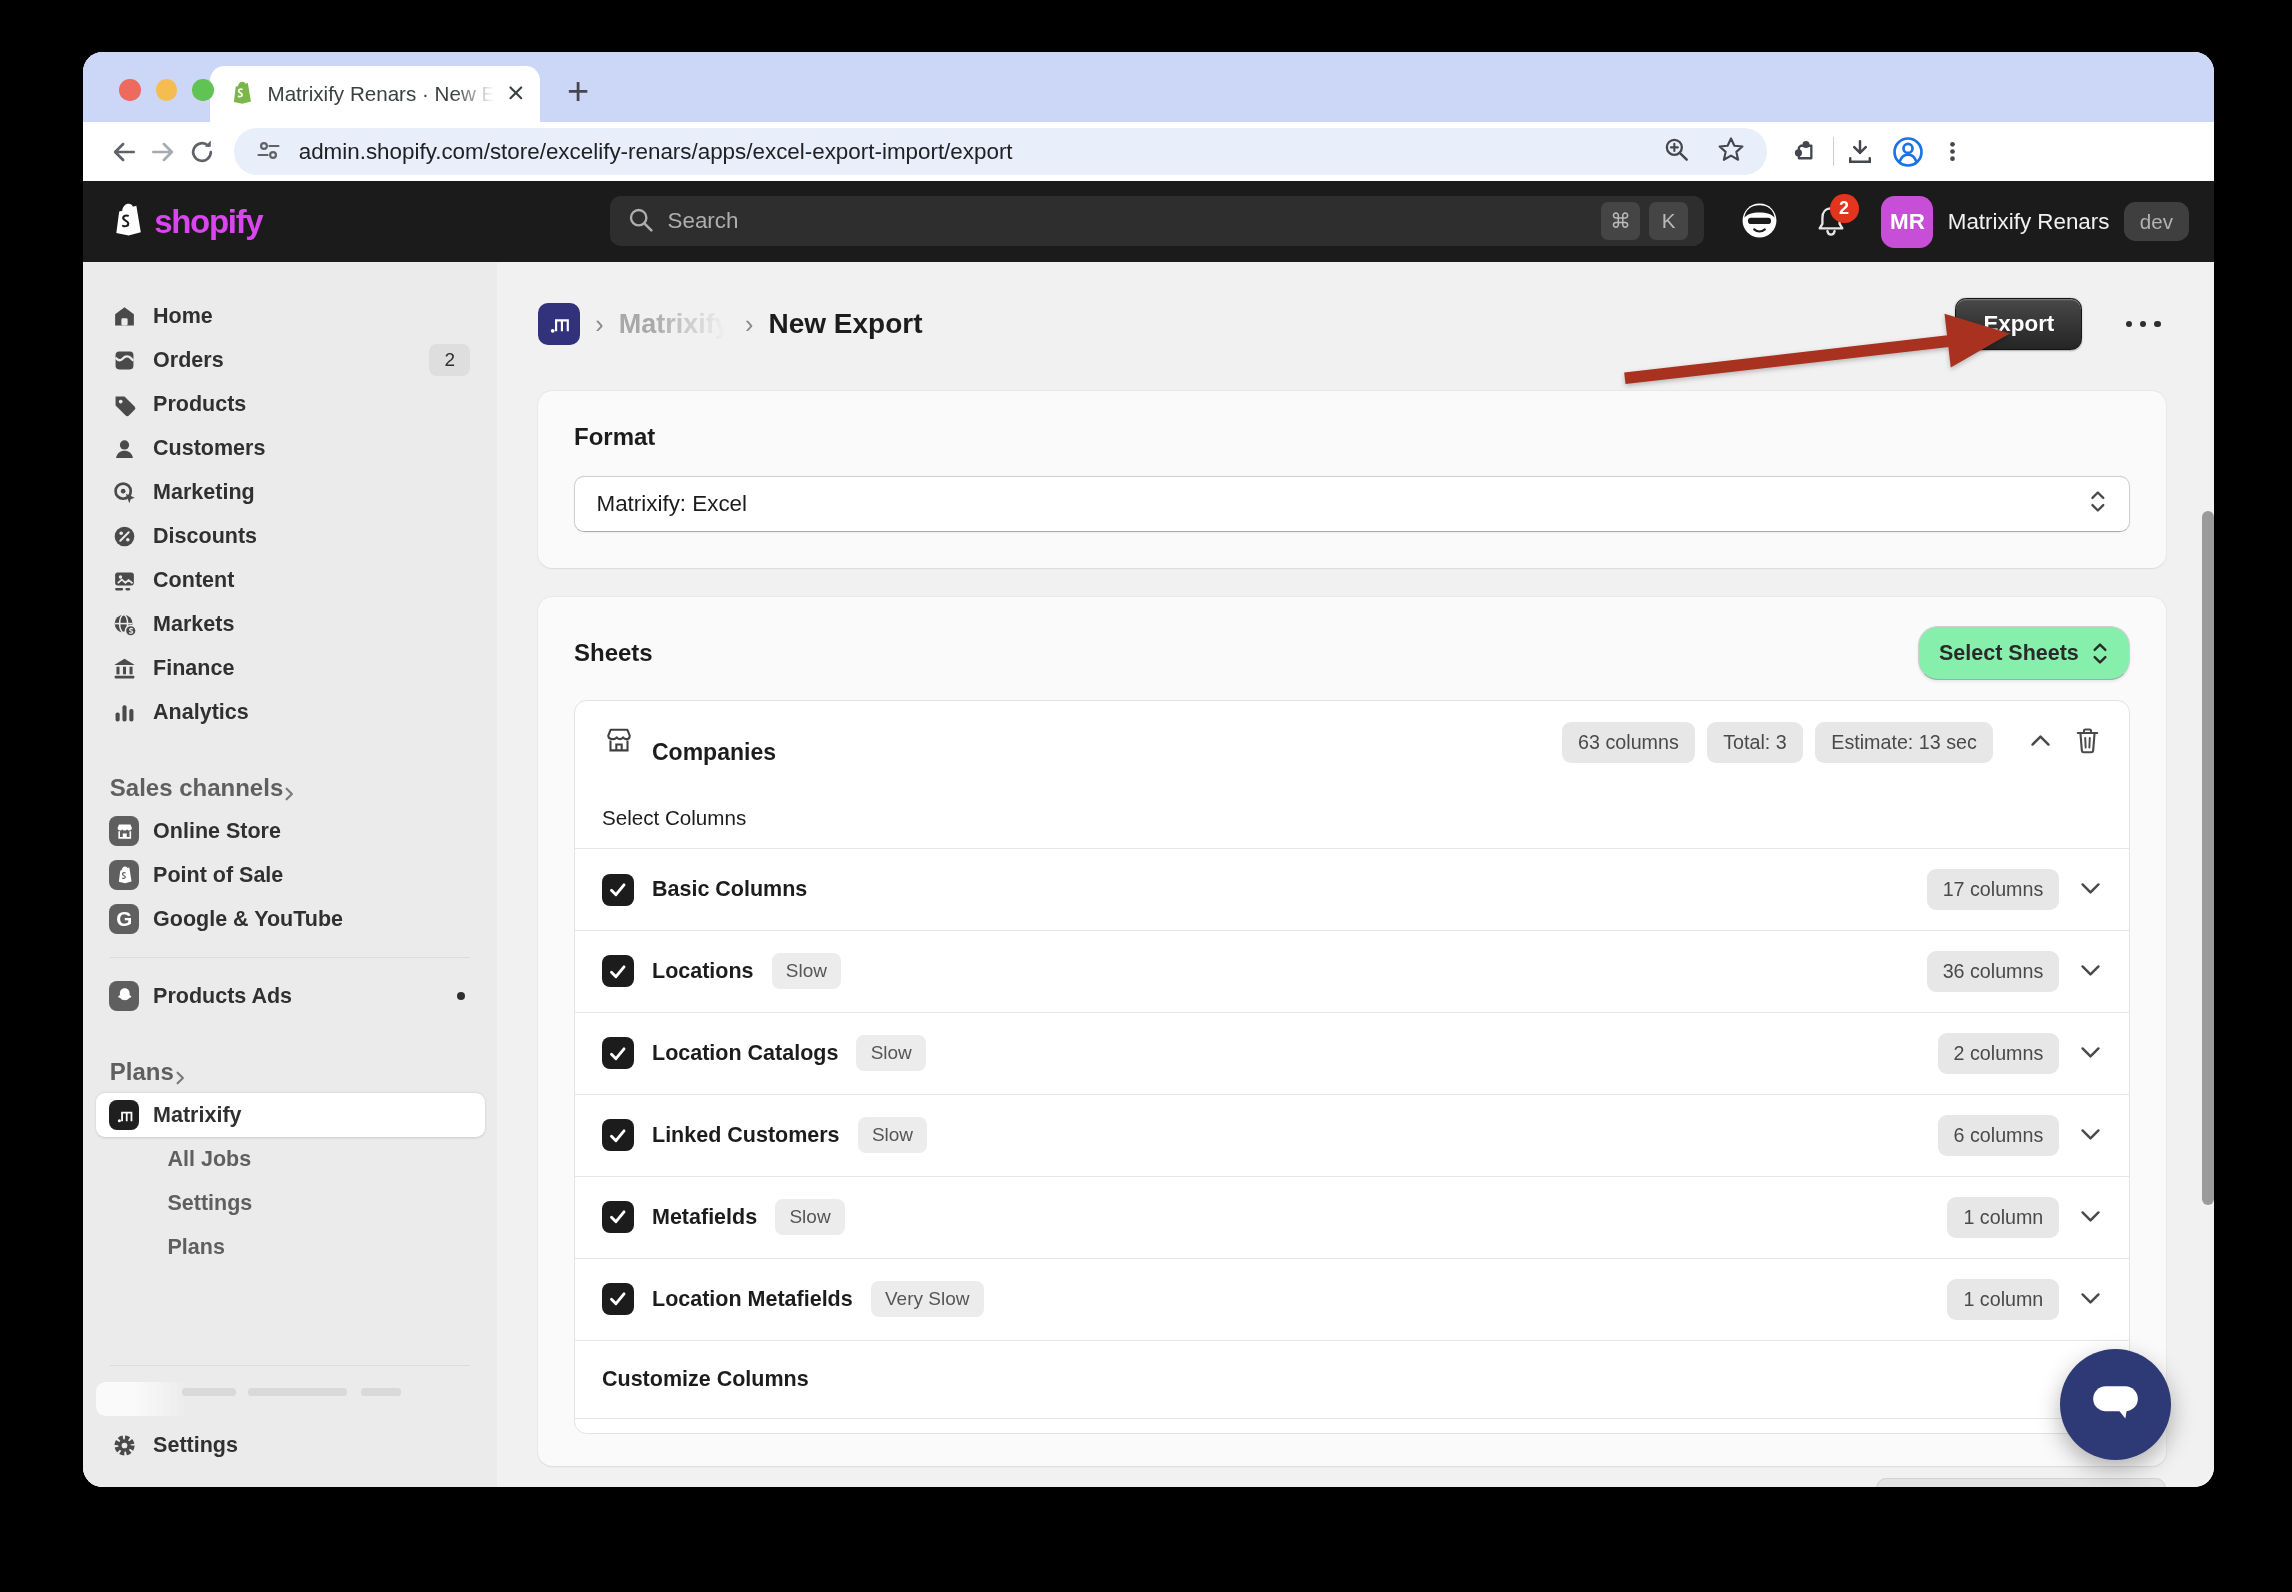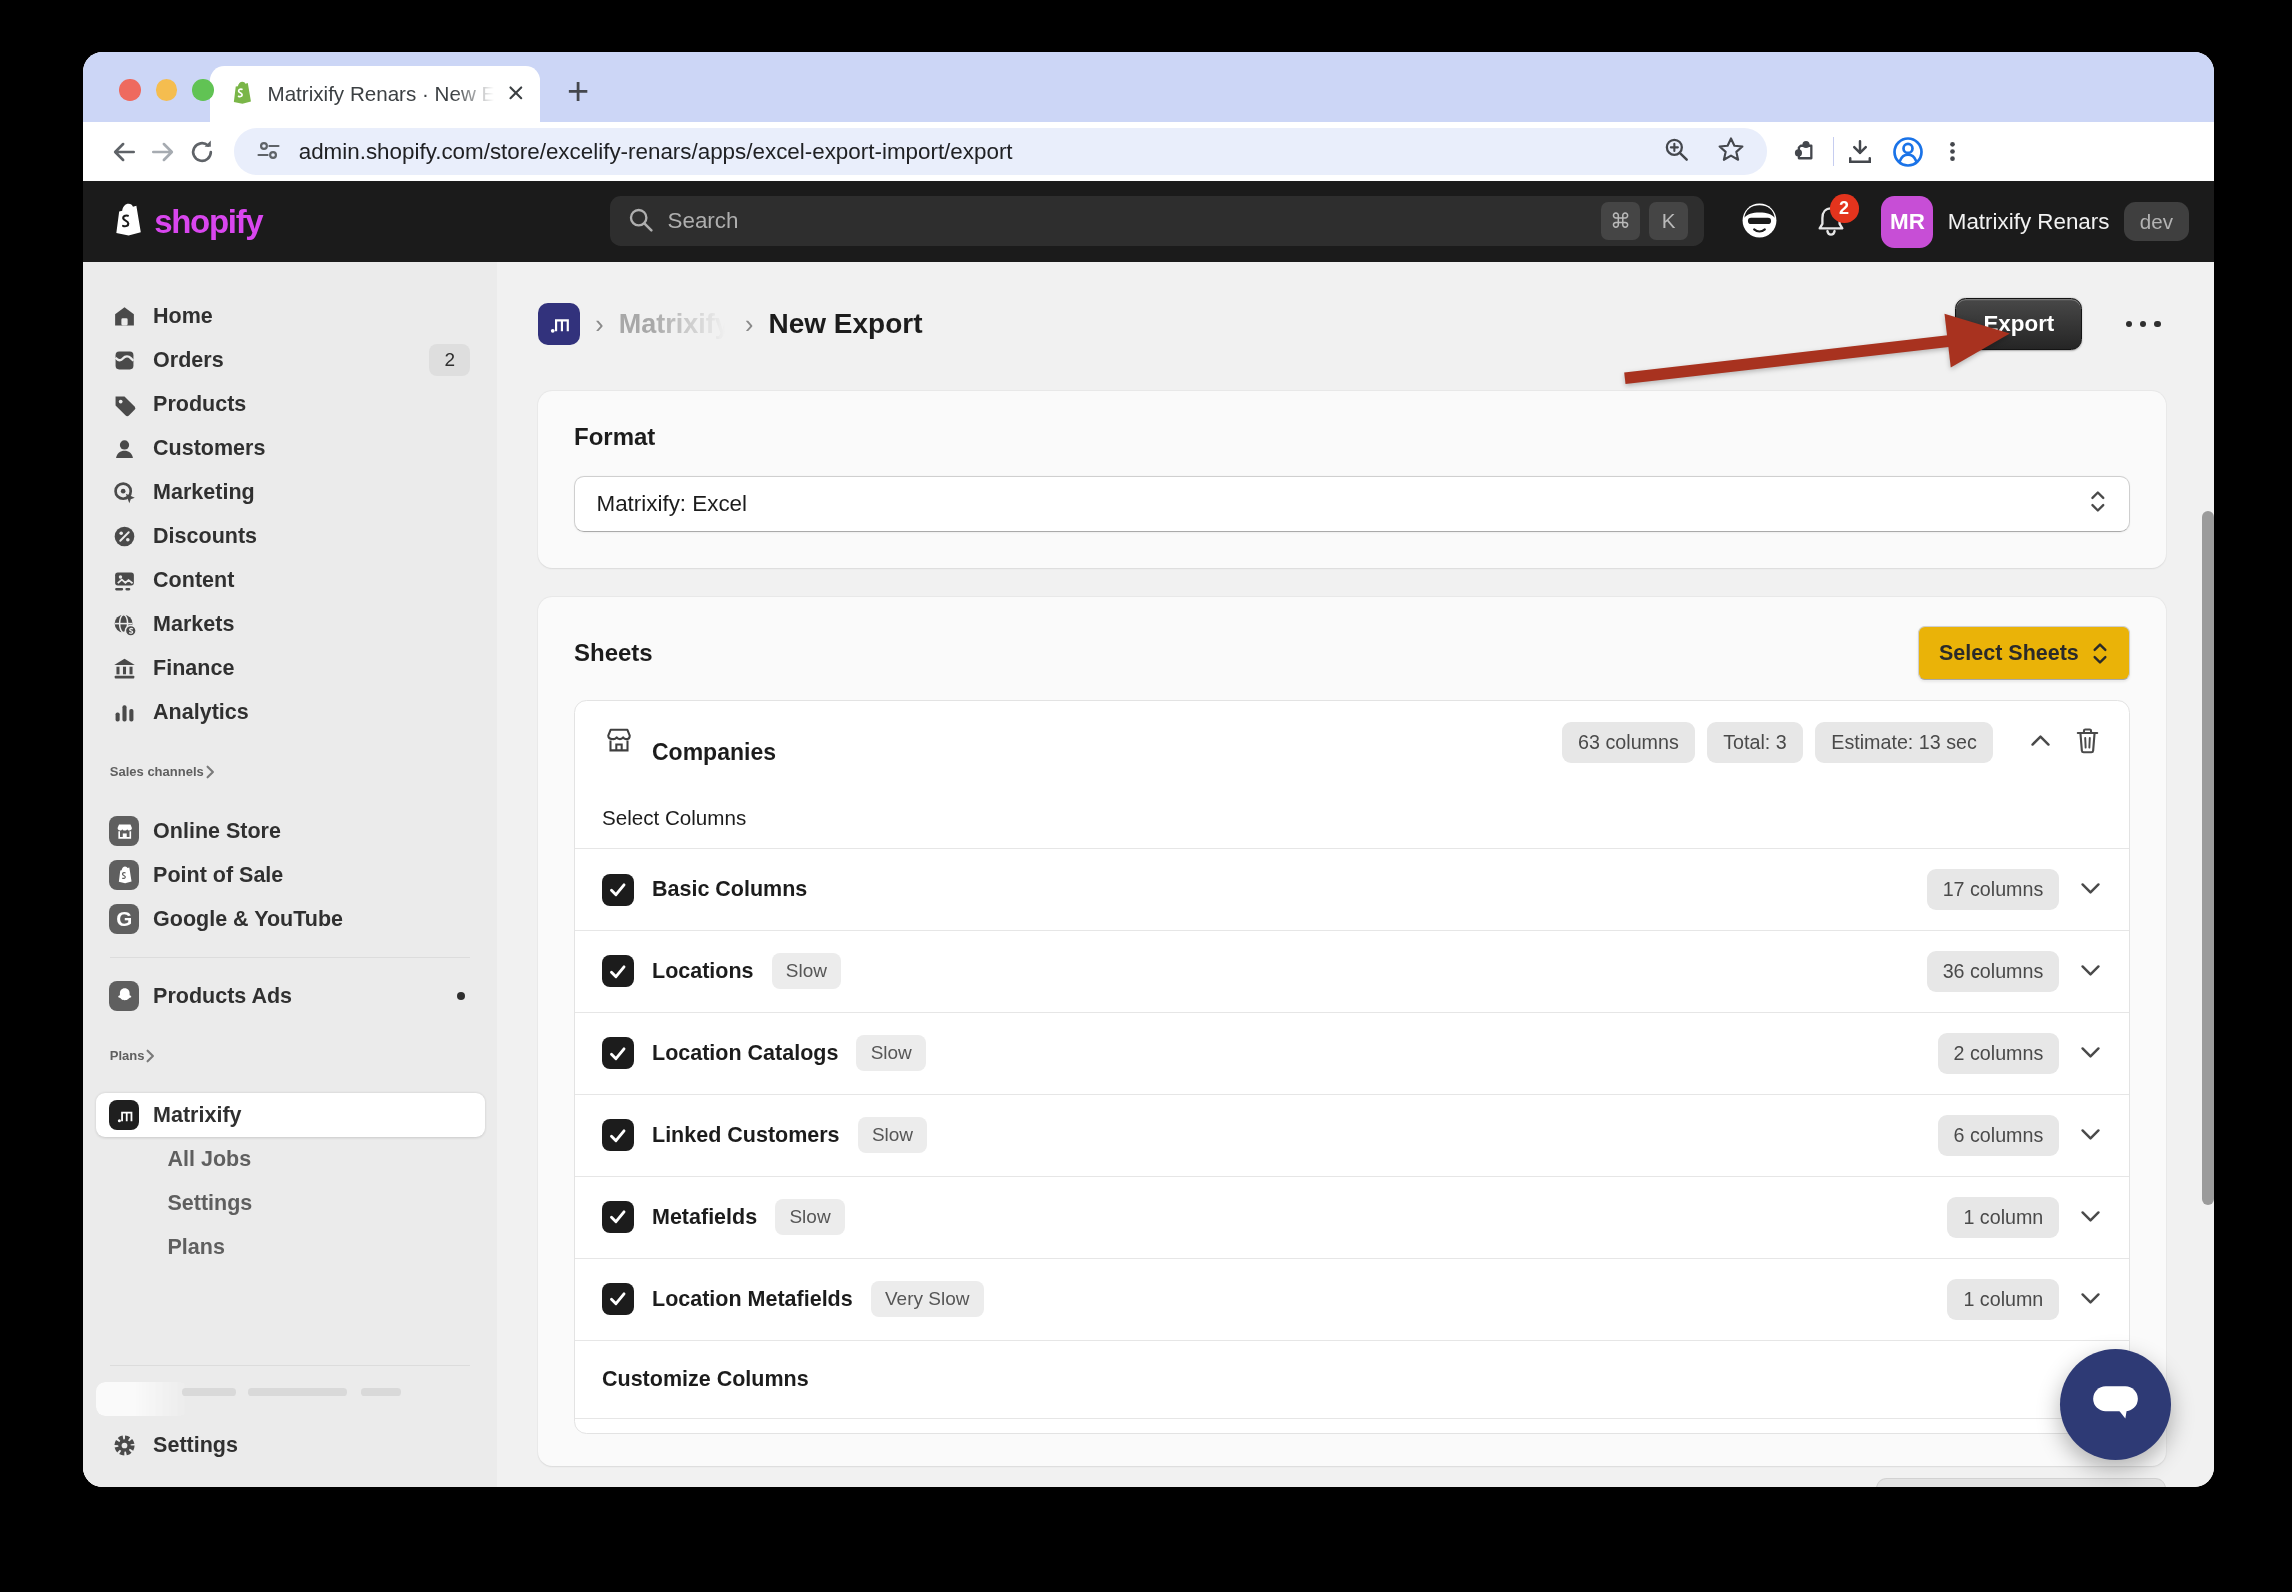--- a/index.html
+++ b/index.html
@@ -53,22 +53,22 @@
   .devpill { background:#3f3f3f; color:#b3b3b3; font-size:20.6px; border-radius:11.6px; padding:7.2px 16px; }
 
   
   .appbody { display:flex; height:1225px; background:#f1f1f1; }
   .sidebar { width:414px; background:#ebebeb; padding-top:32px; display:flex; flex-direction:column; flex:0 0 auto; }
   .snav { display:flex; align-items:center; gap:14.3px; height:44px; margin:0 12.5px; padding:0 14.3px; border-radius:9px; flex:0 0 auto; }
   .snav .icn { width:29px; display:flex; justify-content:center; flex:0 0 auto; }
   .snav .lbl { font-size:21.5px; font-weight:700; color:#303030; }
   .badge { margin-left:auto; background:#dedede; border-radius:8px; min-width:41px; height:32px;
            display:flex; align-items:center; justify-content:center; font-size:19px; color:#2f2f2f; }
-  .sec-h { display:flex; align-items:flex-start; gap:0; height:38px; margin:30px 12.5px 7.2px; padding:0 14.3px;
-           font-size:13px; font-weight:700; color:#5f5f5f; flex:0 0 auto; }
+  .sec-h { display:flex; align-items:flex-end; gap:0; height:38px; margin:30px 12.5px 7.2px; padding:0 14.3px;
+           font-size:24px; font-weight:700; color:#5f5f5f; flex:0 0 auto; }
   .sq-icn { width:30px; height:30px; border-radius:8px; background:#5f5f5f; display:flex;
             align-items:center; justify-content:center; flex:0 0 auto; }
   .g-letter { color:#fff; font-size:20.6px; font-weight:700; }
   .snav.sel { background:#fff; box-shadow:0 0.9px 2.7px rgba(0,0,0,.14); }
   .snav.sel .sq-icn { background:#1f1f1f; }
   .sub { height:44px; display:flex; align-items:center; margin:0 12.5px; padding-left:72px; font-size:21.5px;
          font-weight:700; color:#5f5f5f; border-radius:9px; flex:0 0 auto; }
   .sdivider { height:0.9px; background:#dcdcdc; margin:16px 27px; flex:0 0 auto; }
   .dot-ind { width:8px; height:8px; background:#2f2f2f; border-radius:50%; margin-left:auto; margin-right:5.4px; }
   .clipped-item { height:34px; margin:1.8px 12.5px 7.2px; position:relative; overflow:hidden; flex:0 0 auto; opacity:.75; }
@@ -98,22 +98,22 @@
   .card { background:#fafafa; border-radius:14.3px; box-shadow:0 0.9px 1.8px rgba(0,0,0,.08), 0 0 0 0.9px rgba(0,0,0,.02); }
   .card.format { padding:32px 36px 36px; margin-bottom:29px; }
   .card-h { font-size:24px; font-weight:700; color:#1c1c1c; }
   .select-field { margin-top:25px; height:56px; background:#fff; border:0.9px solid #cfcfcf; border-bottom-color:#aaa;
                   border-radius:9.9px; display:flex; align-items:center; padding:0 21.5px; font-size:22.4px; color:#1c1c1c;
                   box-shadow:0 0.9px 1.8px rgba(0,0,0,.05); }
   .caret { margin-left:auto; }
 
   .card.sheets { padding:29px 36px 32px; }
   .sheets-head { display:flex; align-items:center; }
-  .select-sheets { margin-left:auto; height:54px; background:#eab308; border:0.9px solid #cfcfcf; border-bottom-color:#a8a8a8;
-                   border-radius:7px; display:flex; align-items:center; gap:12.5px; padding:0 19.7px;
+  .select-sheets { margin-left:auto; height:54px; background:#86efac; border:0.9px solid #cfcfcf; border-bottom-color:#a8a8a8;
+                   border-radius:20px; display:flex; align-items:center; gap:12.5px; padding:0 19.7px;
                    font-size:21.5px; font-weight:700; color:#2a2a2a; box-shadow:0 1.8px 2.7px rgba(0,0,0,.07); }
 
   .sheet-card { margin-top:19.7px; background:#fff; border:0.9px solid #e3e3e3; border-radius:12.5px; overflow:hidden; }
   .sheet-head { display:flex; align-items:center; height:84px; padding:0 27px; gap:16px; }
   .sheet-name { font-size:23px; font-weight:700; color:#1c1c1c;margin-top:20px; }
   .pills { margin-left:auto; display:flex; gap:12.5px; align-items:center; }
   .pill { height:41px; background:#e7e7e7; border-radius:9px; display:flex; align-items:center;
           padding:0 16px; font-size:19.7px; color:#4a4a4a; white-space:nowrap; }
   .head-icons { display:flex; align-items:center; gap:21.5px; margin-left:19.7px; }
   .sc-label { padding:21.5px 27px 18px; font-size:20.6px; color:#1c1c1c; }

